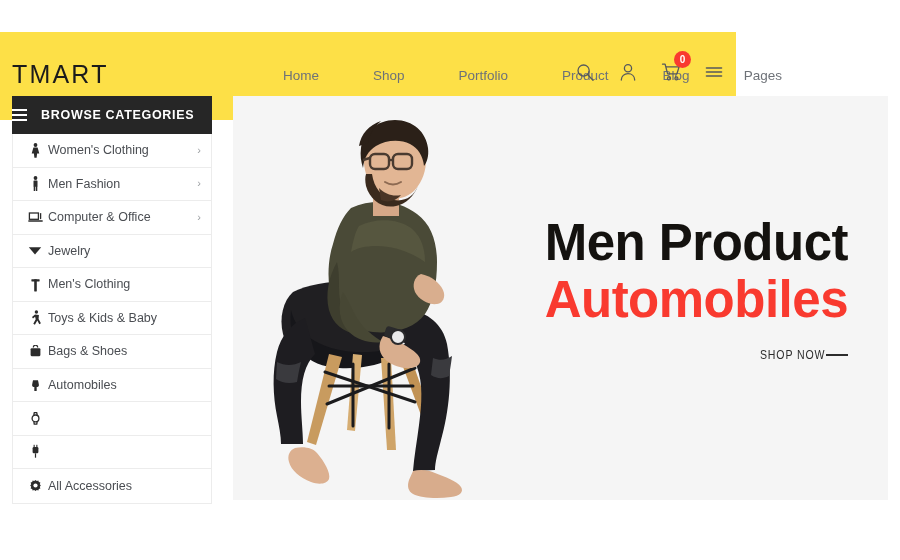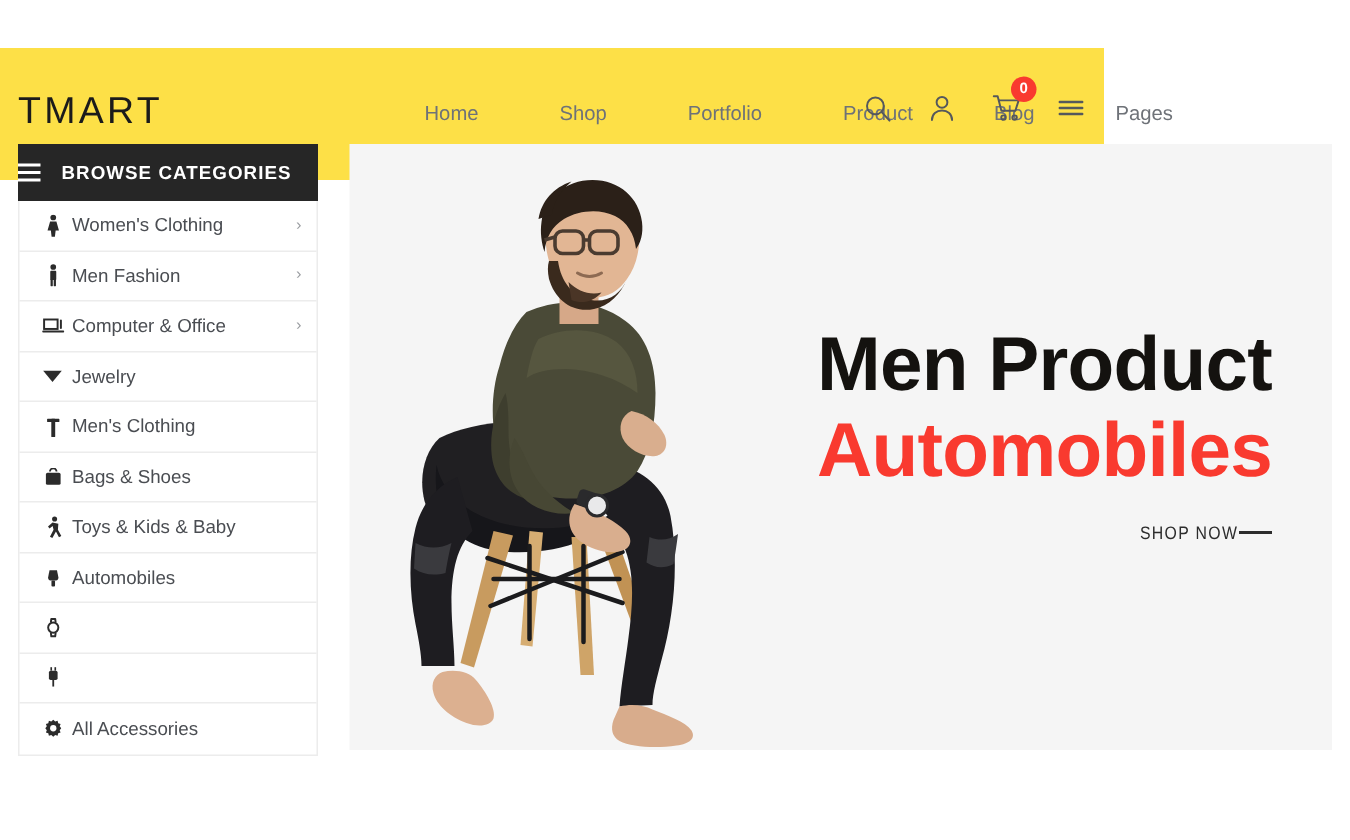--- a/index.html
+++ b/index.html
@@ -333,37 +333,37 @@
           <rect x="1.4" y="2.2" width="8.2" height="2.2" rx="0.4"></rect>
           <rect x="4.2" y="2.2" width="2.6" height="12.2" rx="0.4"></rect>
         </svg>
       </span>
       <span class="cat-label">Men's Clothing</span>
       <span class="cat-arrow hidden"></span>
     </div>
 
     <div class="cat-item">
       <span class="cat-icon">
+        <svg width="13" height="15" viewBox="0 0 13 15" fill="#2b2b2b">
+          <circle cx="7.4" cy="2" r="1.7"></circle>
+          <path d="M6 4.4 3 7l1 1.4 2.1-1.7.6 2.5-2.4 4.6 1.6.9 2.4-4.3 2 3.8 1.6-.9-2.3-4.2.3-4z"></path>
+        </svg>
+      </span>
+      <span class="cat-label">Toys &amp; Kids &amp; Baby</span>
+      <span class="cat-arrow hidden"></span>
+    </div>
+
+    <div class="cat-item">
+      <span class="cat-icon">
         <svg width="13" height="12" viewBox="0 0 13 12" fill="#2b2b2b">
           <path d="M4.3 2.4a2.2 2.2 0 0 1 4.4 0" fill="none" stroke="#2b2b2b" stroke-width="1.2"></path>
           <rect x="1.6" y="3.2" width="9.8" height="8" rx="1.1"></rect>
         </svg>
       </span>
       <span class="cat-label">Bags &amp; Shoes</span>
-      <span class="cat-arrow hidden"></span>
-    </div>
-
-    <div class="cat-item">
-      <span class="cat-icon">
-        <svg width="13" height="15" viewBox="0 0 13 15" fill="#2b2b2b">
-          <circle cx="7.4" cy="2" r="1.7"></circle>
-          <path d="M6 4.4 3 7l1 1.4 2.1-1.7.6 2.5-2.4 4.6 1.6.9 2.4-4.3 2 3.8 1.6-.9-2.3-4.2.3-4z"></path>
-        </svg>
-      </span>
-      <span class="cat-label">Toys &amp; Kids &amp; Baby</span>
       <span class="cat-arrow hidden"></span>
     </div>
 
     <div class="cat-item">
       <span class="cat-icon">
         <svg width="11" height="14" viewBox="0 0 11 14" fill="#2b2b2b">
           <path d="M3 2.2h5l.9 4.6c.2 1.2-.5 2.2-1.6 2.2H3.7c-1.1 0-1.8-1-1.6-2.2z"></path>
           <rect x="4.3" y="9" width="2.4" height="4" rx="0.6"></rect>
         </svg>
       </span>

